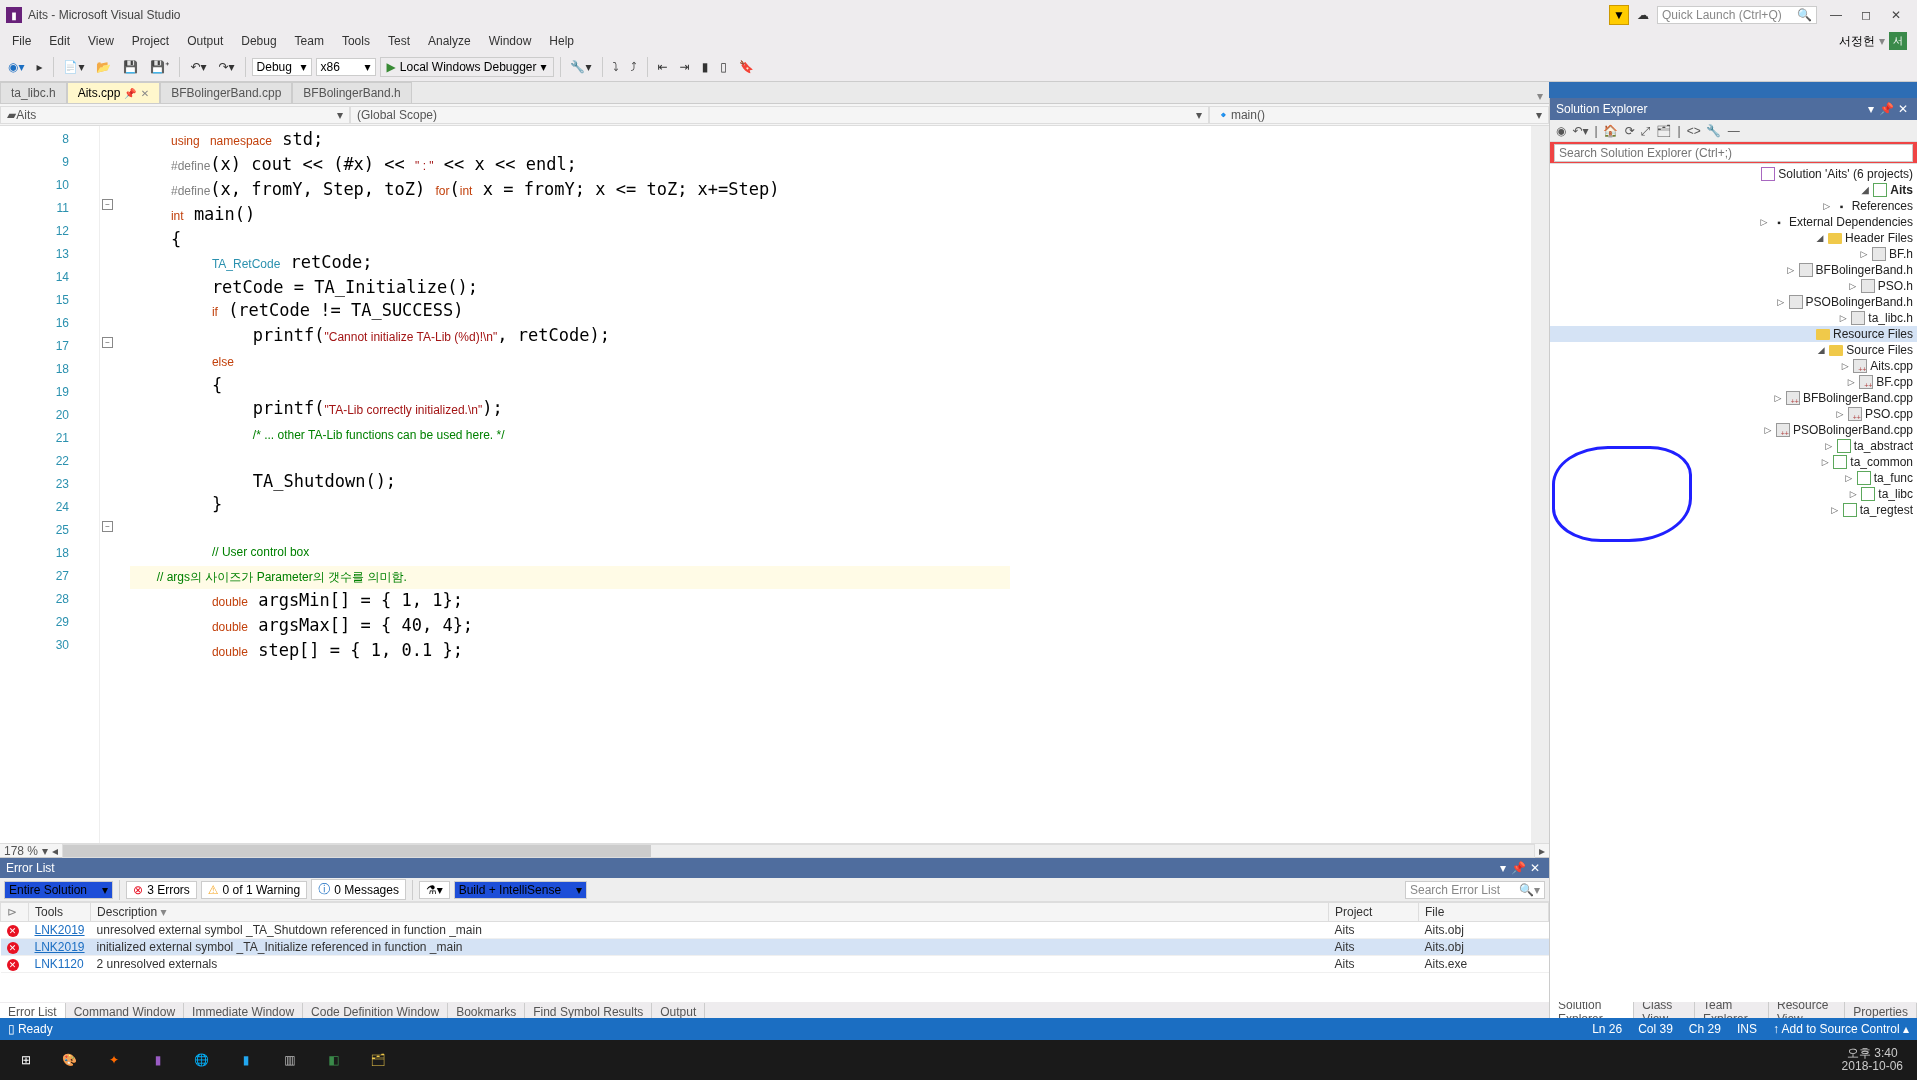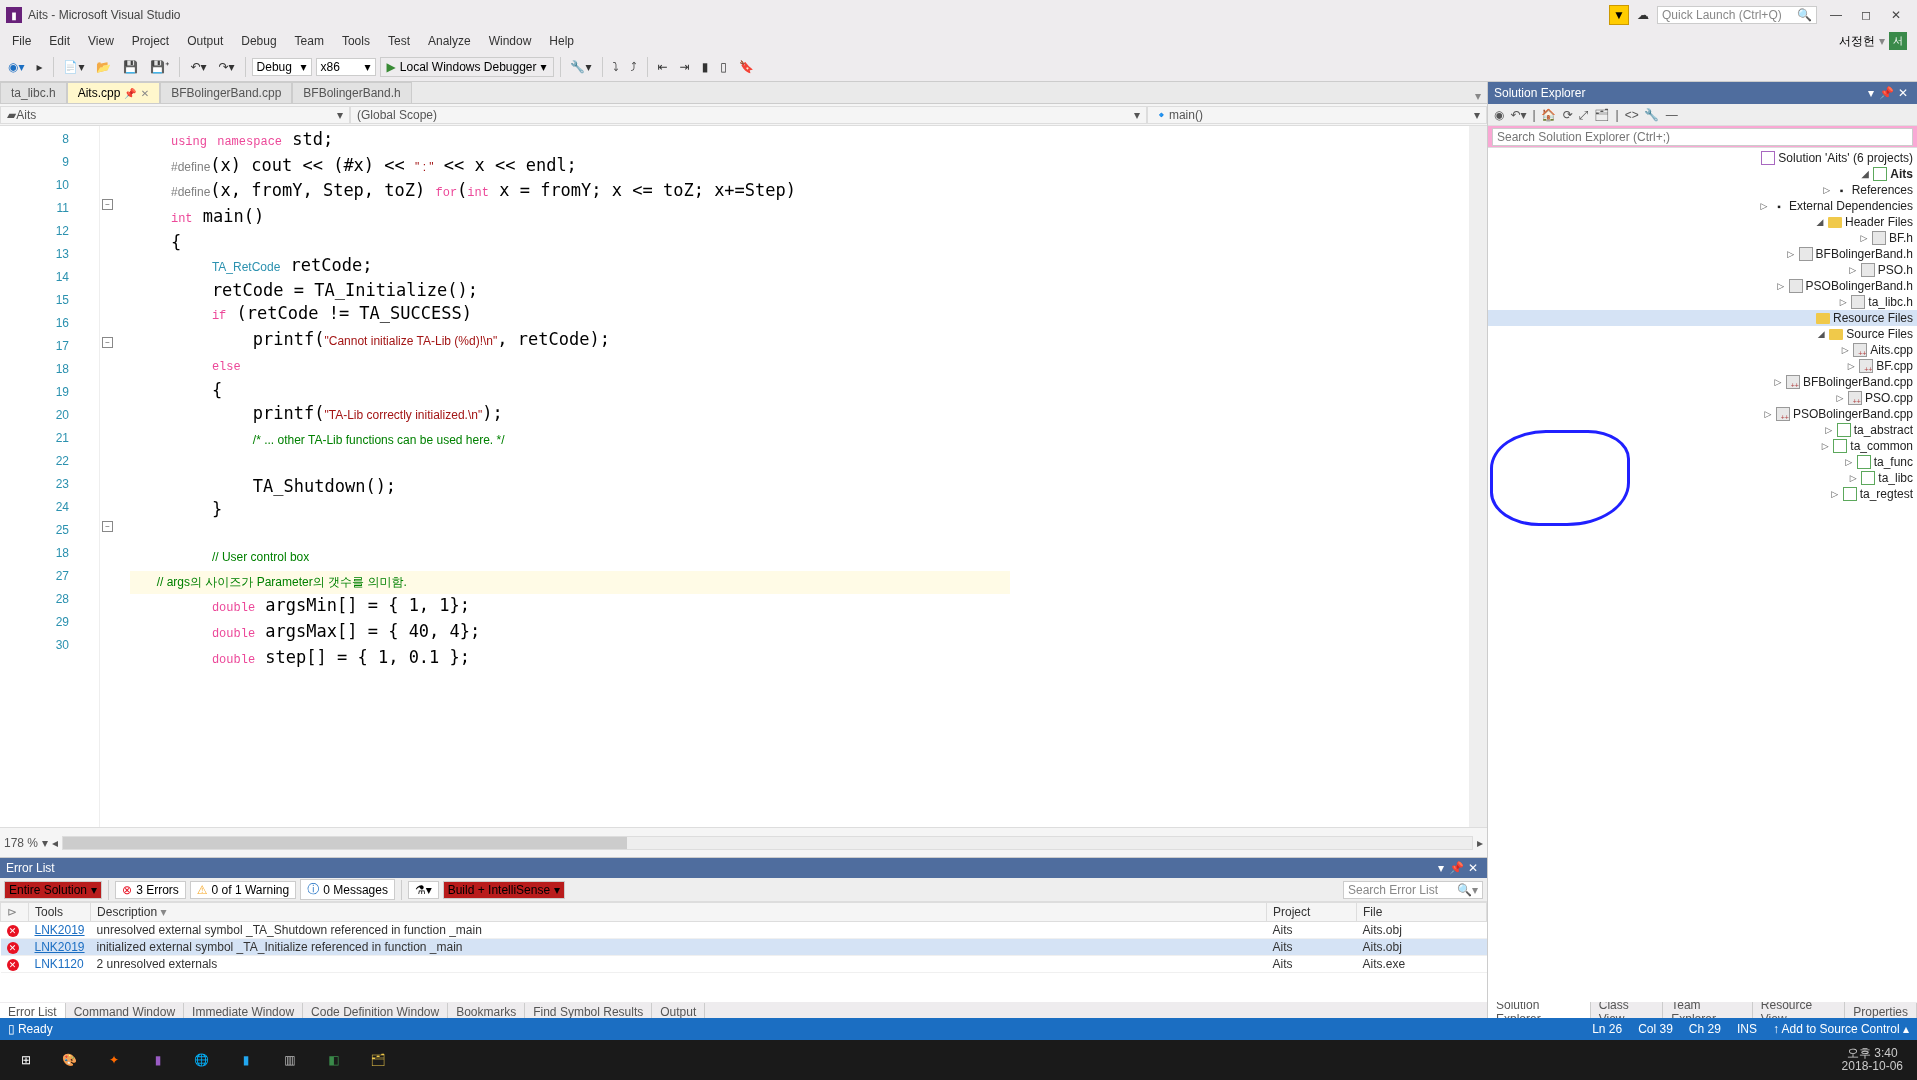--- a/index.html
+++ b/index.html
@@ -30,44 +30,44 @@
 .tab .x { color:#888; font-size:10px; }
 .pinned { color:#888; font-size:10px; }
 .scopebar { height:22px; background:#f5f5f5; display:flex; align-items:center; border-bottom:1px solid #ddd; }
 .scopebar .sel { flex:1; border:1px solid #ddd; padding:1px 6px; color:#555; display:flex; align-items:center; }
 .codewrap { flex:1; display:flex; overflow:hidden; position:relative; }
 .gutter { width:100px; background:#fff; text-align:right; padding-right:30px; color:#2b91af; font-family:Consolas,monospace; font-size:17px; line-height:23px; padding-top:2px; border-right:1px solid #eee; }
 .gutter div { height:23px; }
 .fold { position:absolute; left:102px; top:0; width:20px; }
 .fold .fbox { position:absolute; width:11px; height:11px; border:1px solid #888; background:#fff; font-size:8px; text-align:center; line-height:9px; color:#555; }
 .code { flex:1; font-family:Consolas,monospace; font-size:17px; line-height:23px; white-space:pre; padding-top:2px; padding-left:30px; color:#000; overflow:hidden; }
-.kw { color:#ec4899;font-family:Liberation Mono, monospace; } .ty { color:#2b91af; } .st { color:#a31515; } .cm { color:#008000; } .pp { color:#808080; }
+.kw { color:#c2410c; } .ty { color:#2b91af; } .st { color:#a31515; } .cm { color:#008000; } .pp { color:#808080; }
 .hlline { background:#fffbe6; display:inline-block; min-width:880px; }
-.zoombar { height:30px; background:#f5f5f5; display:flex; align-items:center; padding:0 4px; border-top:1px solid #ddd; color:#555; gap:4px; }
+.zoombar { height:14px; background:#f5f5f5; display:flex; align-items:center; padding:0 4px; border-top:1px solid #ddd; color:#555; gap:4px; }
 .scrollbar-h { flex:1; height:14px; background:#eee; border:1px solid #ddd; position:relative; }
 .scrollbar-h .thumb { position:absolute; left:0; width:40%; height:100%; background:#ccc; }
 .errorpanel { height:165px; background:#f5f5f5; border-top:1px solid #ccc; display:flex; flex-direction:column; }
 .errorpanel .hdr { height:20px; background:#4f6d9e; color:#fff; display:flex; align-items:center; padding:0 6px; }
 .errorpanel .hdr .sp { flex:1; }
 .errorpanel .hdr .hbtn { width:16px; text-align:center; cursor:pointer; }
 .errfilter { height:24px; background:#eee; display:flex; align-items:center; gap:4px; padding:0 4px; border-bottom:1px solid #ddd; }
-.errfilter .fsel { border:1px solid #ccc; padding:1px 4px; background:#b91c1c; display:flex; align-items:center; gap:4px; }
+.errfilter .fsel { border:1px solid #ccc; padding:1px 4px; background:#1d4ed8; display:flex; align-items:center; gap:15px; }
 .errfilter .fbtn { border:1px solid #ccc; padding:1px 6px; background:#fff; display:flex; align-items:center; gap:4px; }
 .errfilter .search { margin-left:auto; border:1px solid #ccc; background:#fff; padding:1px 4px; width:140px; color:#888; display:flex; align-items:center; }
 .errtable { flex:1; overflow:auto; background:#fff; }
 .errtable table { width:100%; border-collapse:collapse; }
 .errtable th { text-align:left; padding:2px 6px; background:#f5f5f5; border:1px solid #ddd; font-weight:normal; color:#333; }
 .errtable td { padding:1px 6px; color:#333; border-bottom:1px solid #f0f0f0; }
 .errtable tr.row { }
 .errtable tr.sel { background:#d5e3f5; }
 .erricon { width:12px; height:12px; border-radius:50%; background:#e81123; color:#fff; display:inline-flex; align-items:center; justify-content:center; font-size:9px; margin-right:4px; }
 .bottomtabs { height:20px; background:#eeecee; display:flex; align-items:center; }
 .bottomtabs .bt { padding:2px 8px; color:#555; border-right:1px solid #ccc; }
 .bottomtabs .bt.active { background:#fff; }
-.sidepane { width:430px; background:#f9a8d4; display:flex; flex-direction:column; border-left:1px solid #ccc; }
+.sidepane { width:368px; background:#ef4444; display:flex; flex-direction:column; border-left:1px solid #ccc;margin-top:16px; }
 .sidepane .shdr { height:22px; background:#4f6d9e; color:#fff; display:flex; align-items:center; padding:0 6px; }
 .sidepane .shdr .sp { flex:1; }
 .sidepane .shdr .hbtn { width:16px; text-align:center; cursor:pointer; }
 .setoolbar { height:22px; background:#eee; display:flex; align-items:center; gap:6px; padding:0 6px; border-bottom:1px solid #ddd; color:#555; }
 .sesearch { height:22px; padding:2px 4px; border-bottom:1px solid #ddd; }
 .sesearch input { width:100%; border:1px solid #ccc; padding:1px 4px; color:#888; }
 .setree { flex:1; overflow:auto; background:#fff; padding:2px 0; position:relative; }
 .setree .ti { display:flex; align-items:center; padding:1px 4px; gap:3px; color:#222; white-space:nowrap;justify-content:flex-end; }
 .setree .ti .arrow { width:10px; text-align:center; color:#555; font-size:9px; }
 .setree .ti .ico { width:14px; height:14px; display:flex; align-items:center; justify-content:center; font-size:10px; }

